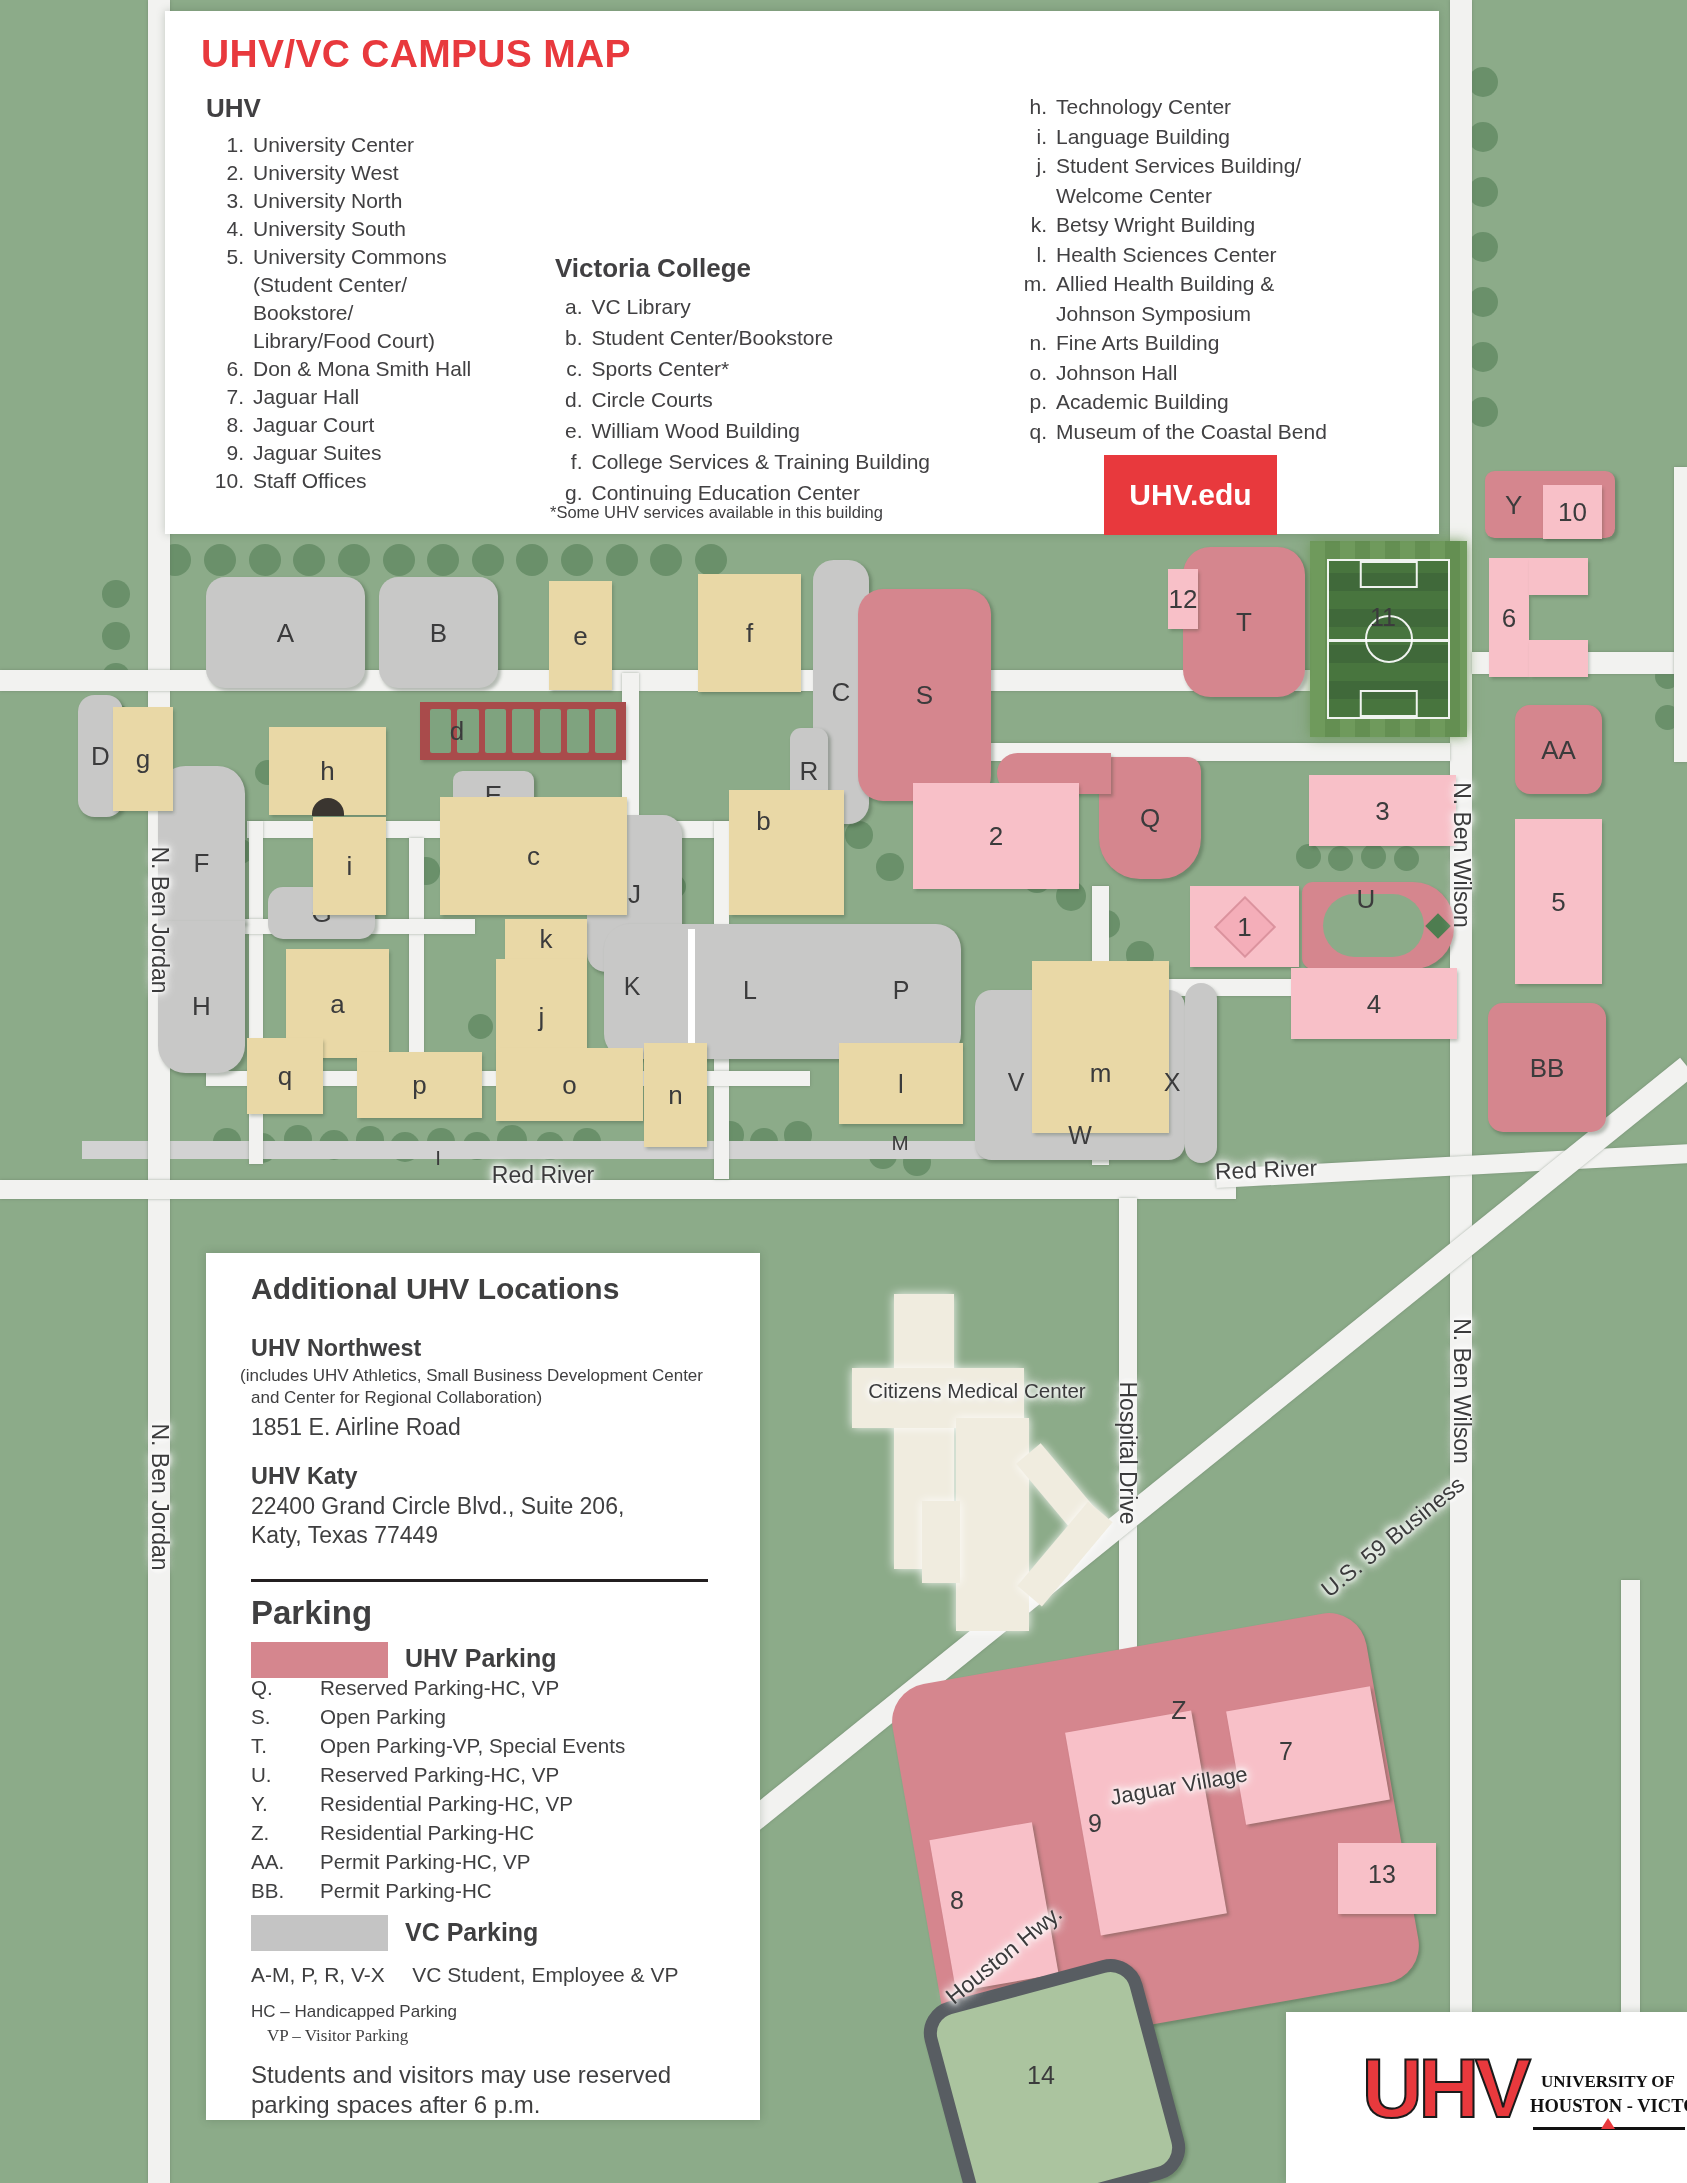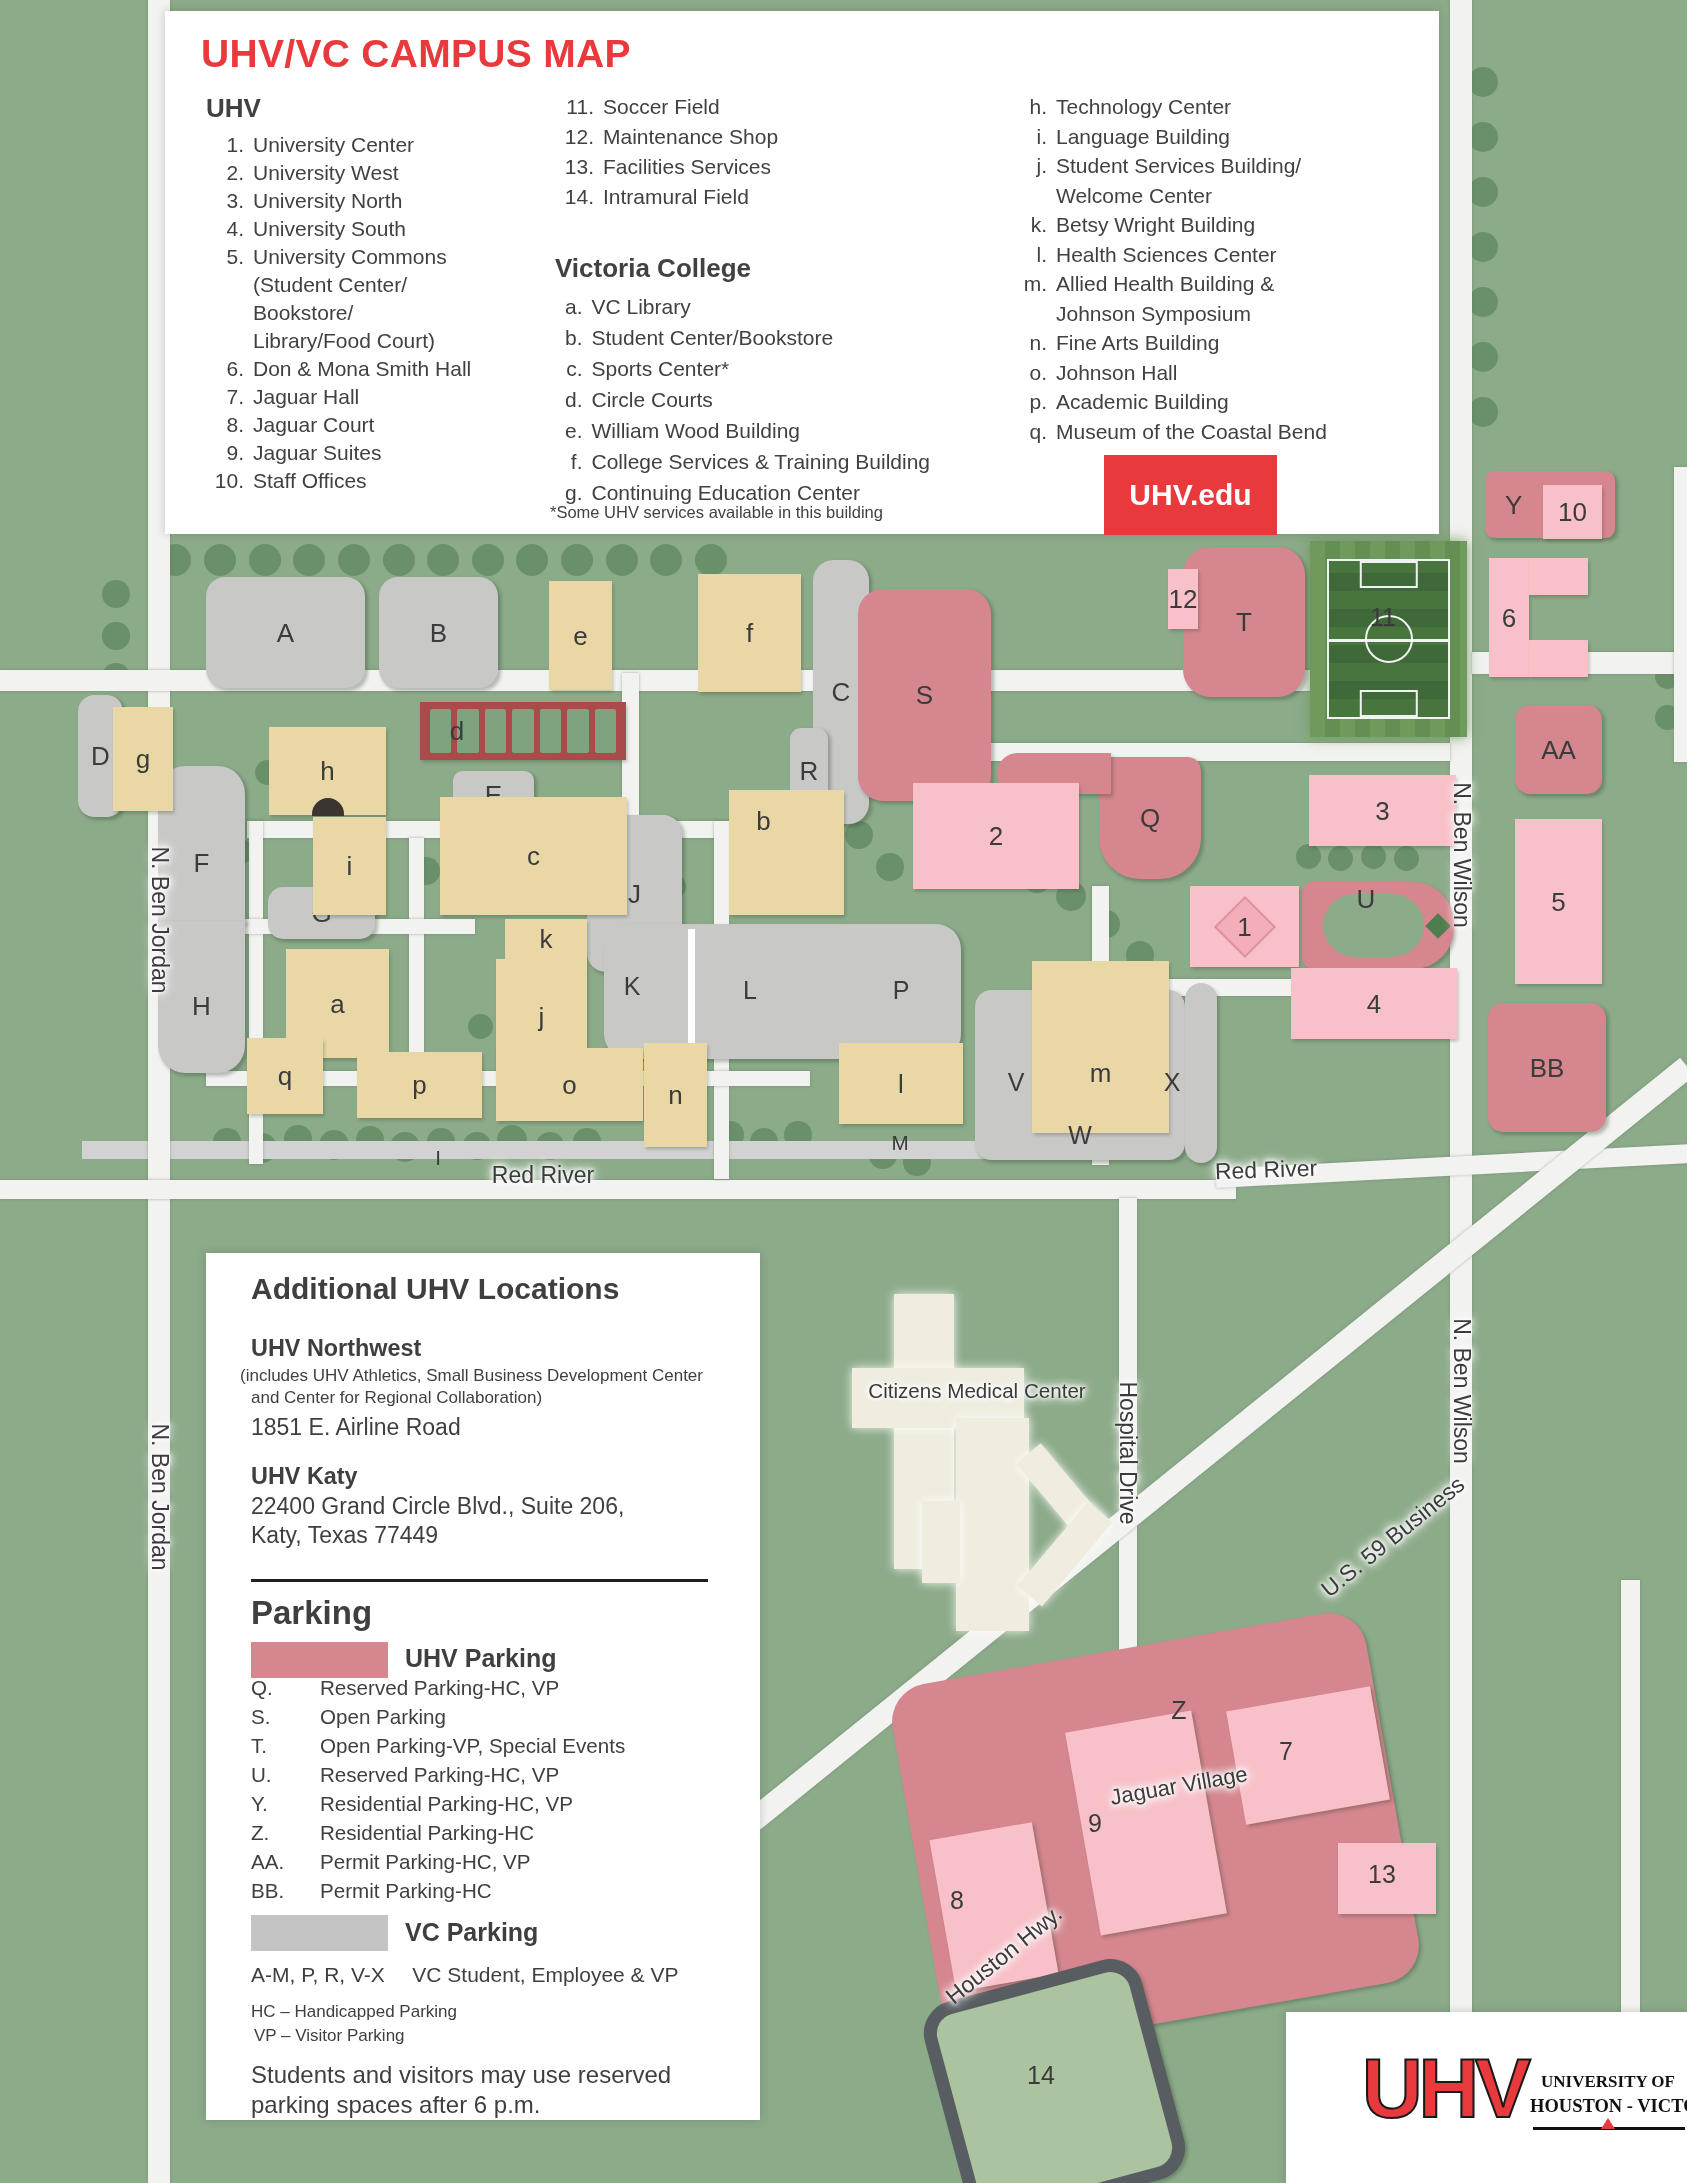--- a/index.html
+++ b/index.html
@@ -408,38 +408,20 @@
         </div>
         <div class="lrow" style="height: 28px; font-size: 21px;">
           <span class="lnum" style="width: 38px;">9.</span>
           <span class="ltxt">Jaguar Suites</span>
         </div>
         <div class="lrow" style="height: 28px; font-size: 21px;">
           <span class="lnum" style="width: 38px;">10.</span>
           <span class="ltxt">Staff Offices</span>
         </div>
       </div>
-    <div class="lcol" id="list-uhv2" style="left:385px;top:84px;">
-        <div class="lrow" style="height: 30px; font-size: 21px;">
-          <span class="lnum" style="width: 44px;">11.</span>
-          <span class="ltxt">Soccer Field</span>
-        </div>
-        <div class="lrow" style="height: 30px; font-size: 21px;">
-          <span class="lnum" style="width: 44px;">12.</span>
-          <span class="ltxt">Maintenance Shop</span>
-        </div>
-        <div class="lrow" style="height: 30px; font-size: 21px;">
-          <span class="lnum" style="width: 44px;">13.</span>
-          <span class="ltxt">Facilities Services</span>
-        </div>
-        <div class="lrow" style="height: 30px; font-size: 21px;">
-          <span class="lnum" style="width: 44px;">14.</span>
-          <span class="ltxt">Intramural Field</span>
-        </div>
-      </div>
     <div class="lhead" style="left:390px;top:242px;">Victoria College</div>
     <div class="lcol" id="list-vc" style="left:390px;top:284px;">
         <div class="lrow" style="height: 31px; font-size: 21px;">
           <span class="lnum" style="width: 27.5px;">a.</span>
           <span class="ltxt">VC Library</span>
         </div>
         <div class="lrow" style="height: 31px; font-size: 21px;">
           <span class="lnum" style="width: 27.5px;">b.</span>
           <span class="ltxt">Student Center/Bookstore</span>
         </div>
@@ -564,21 +546,21 @@
           <span class="pk">BB.</span>
           <span>Permit Parking-HC</span>
         </div>
       </div>
     <div class="swatch" style="left:45px;top:662px;width:137px;height:36px;background:#c4c4c4;"></div>
     <div class="ib-h2" style="left:199px;top:665px;font-size:25px;">VC Parking</div>
     <div class="ib-b" style="left:45px;top:710px;font-size:21px;">
       <span>A-M, P, R, V-X</span><span style="display:inline-block;width:27.5px;"></span><span>VC Student, Employee &amp; VP</span>
     </div>
     <div class="ib-s" style="left:45px;top:749px;">HC – Handicapped Parking</div>
-    <div class="ib-s" style="left:48px;top:773px;">VP – Visitor Parking</div>
+    <div class="ib-s" style="left:61px;top:773px;font-family:Liberation Serif, serif;">VP – Visitor Parking</div>
     <div class="ib-b" style="left:45px;top:808px;font-size:24px;">Students and visitors may use reserved</div>
     <div class="ib-b" style="left:45px;top:838px;font-size:24px;">parking spaces after 6 p.m.</div>
   </div>
 
   <div class="box" style="left:1286px;top:2012px;width:402px;height:171px;">
     <div class="logo-uhv" style="left:76px;top:27.5px;">UHV</div>
     <div class="logo-ser" style="left:255px;top:60px;font-size:17px;">UNIVERSITY OF</div>
     <div class="logo-ser" style="left:244px;top:84px;font-size:18.5px;">HOUSTON - VICTORIA</div>
     <div style="position:absolute;left:247px;top:115px;width:152px;height:3.4px;background:#111;"></div>
     <div class="tri" style="left:315px;top:106px;"></div>

